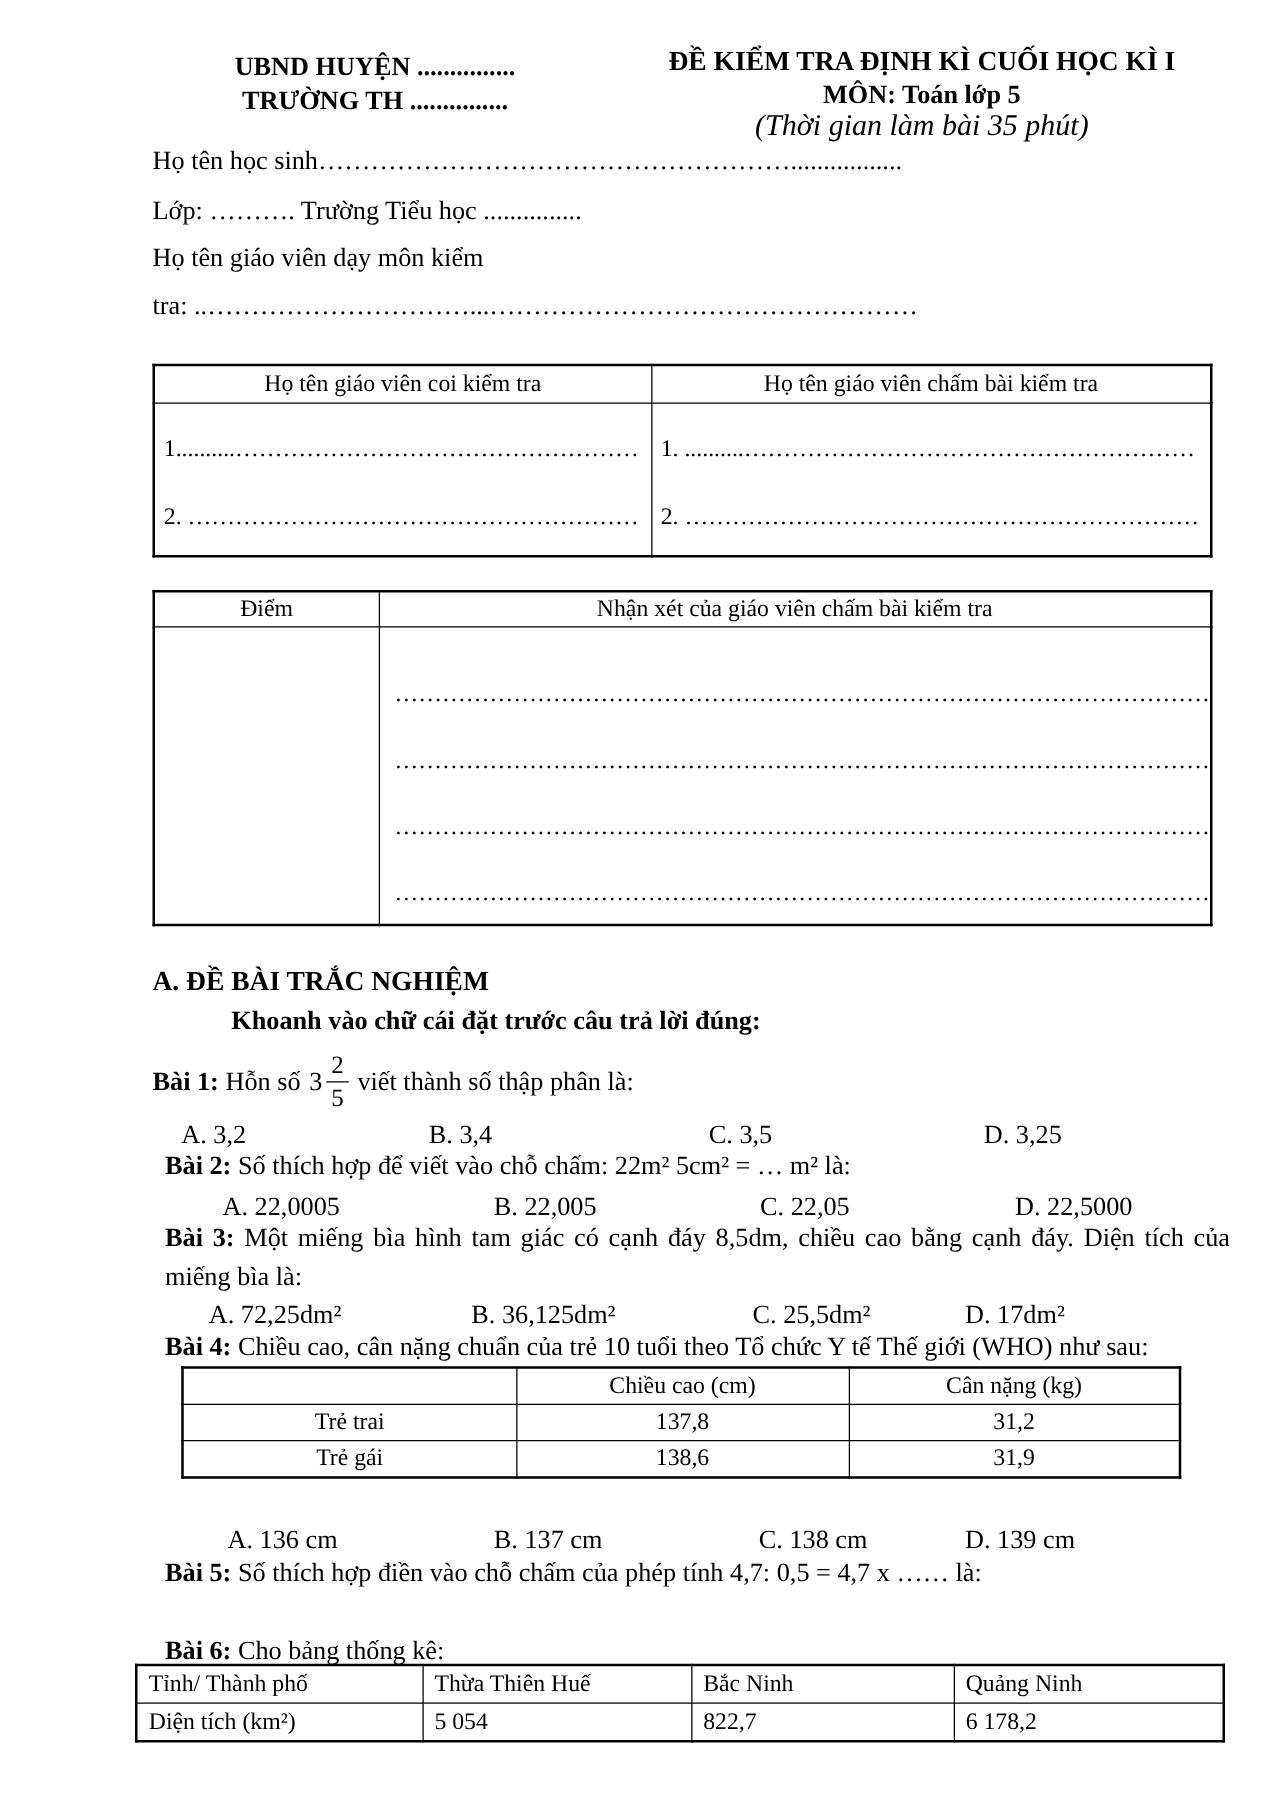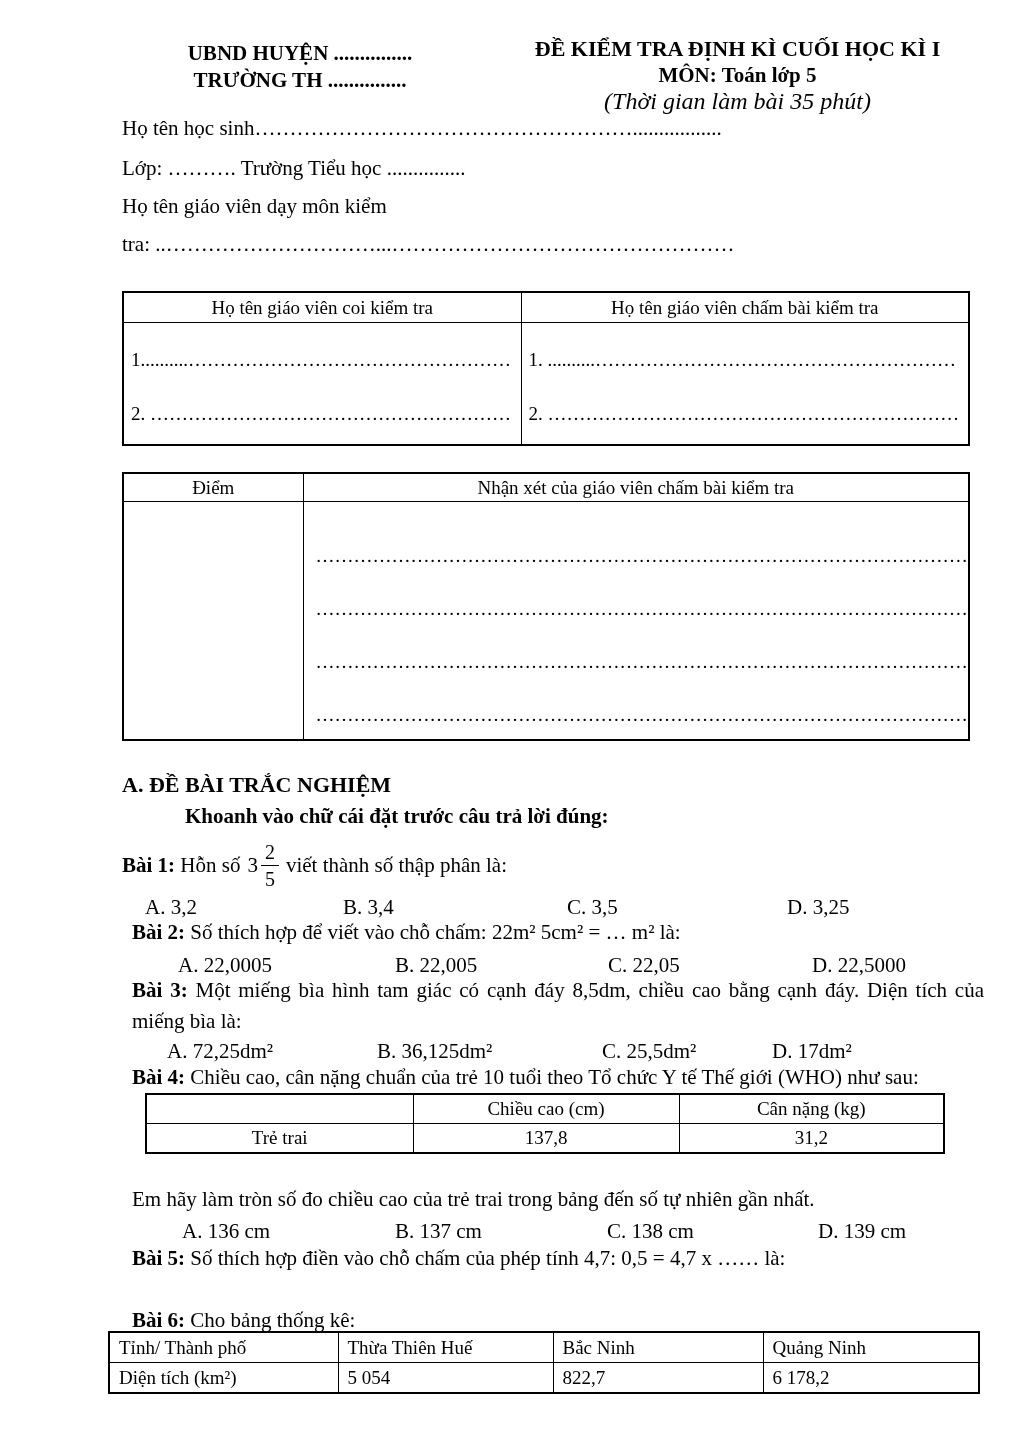--- a/index.html
+++ b/index.html
@@ -53,21 +53,21 @@
   .frac{display:inline-flex;flex-direction:column;align-items:center;line-height:1;font-size:20px;}
   .frac .num{border-bottom:1.5px solid #000;padding:0 4px 3px;}
   .frac .den{padding-top:3px;}
 
   
   .opts{position:absolute;left:0;width:1017px;height:33px;line-height:31px;}
   .opts span{position:absolute;top:0;white-space:nowrap;}
   #q1o{top:892px;} #q1o span:nth-child(1){left:145px;} #q1o span:nth-child(2){left:343px;} #q1o span:nth-child(3){left:567px;} #q1o span:nth-child(4){left:787px;}
   #q2o{top:950px;} #q2o span:nth-child(1){left:178px;} #q2o span:nth-child(2){left:395px;} #q2o span:nth-child(3){left:608px;} #q2o span:nth-child(4){left:812px;}
   #q3o{top:1036px;} #q3o span:nth-child(1){left:167px;} #q3o span:nth-child(2){left:377px;} #q3o span:nth-child(3){left:602px;} #q3o span:nth-child(4){left:772px;}
-  #q4o{top:1216px;} #q4o span:nth-child(1){left:182px;} #q4o span:nth-child(2){left:395px;} #q4o span:nth-child(3){left:607px;} #q4o span:nth-child(4){left:818px;text-align:right;}
+  #q4o{top:1216px;} #q4o span:nth-child(1){left:182px;} #q4o span:nth-child(2){left:395px;} #q4o span:nth-child(3){left:607px;} #q4o span:nth-child(4){left:772px;text-align:right;}
   #q5o{top:1278px;} #q5o span:nth-child(1){left:210px;} #q5o span:nth-child(2){left:427px;} #q5o span:nth-child(3){left:637px;} #q5o span:nth-child(4){left:823px;}
 
   
   #q4-table{left:145px;top:1093px;width:798px;}
   #q4-table th,#q4-table td{height:28px;text-align:center;vertical-align:middle;}
 
   
   #q6-table{left:108px;top:1331px;width:870px;}
   #q6-table td{height:29px;text-align:left;vertical-align:middle;padding-left:9px;}
 </style>
@@ -196,23 +196,27 @@
         <tr>
       <th></th>
       <th>Chiều cao (cm)</th>
       <th>Cân nặng (kg)</th>
     </tr>
     <tr>
       <td>Trẻ trai</td>
       <td>137,8</td>
       <td>31,2</td>
     </tr>
-  </tbody>
-    </table>
-  <div class="abs qline" style="top:1184px;">Em hãy làm tròn số đo chiều cao của trẻ trai trong bảng đến số tự nhiên gần nhất.</div>
+    <tr>
+      <td>Trẻ gái</td>
+      <td>138,6</td>
+      <td>31,9</td>
+    </tr>
+  </tbody>
+    </table>
   <div class="opts" id="q4o">
     <span>A. 136 cm</span>
     <span>B. 137 cm</span>
     <span>C. 138 cm</span>
     <span>D. 139 cm</span>
   </div>
 
   <div class="abs qline" style="top:1243px;">
     <span class="qlabel">Bài 5:</span>
     <span>Số thích hợp điền vào chỗ chấm của phép tính 4,7: 0,5 = 4,7 x …… là:</span>

